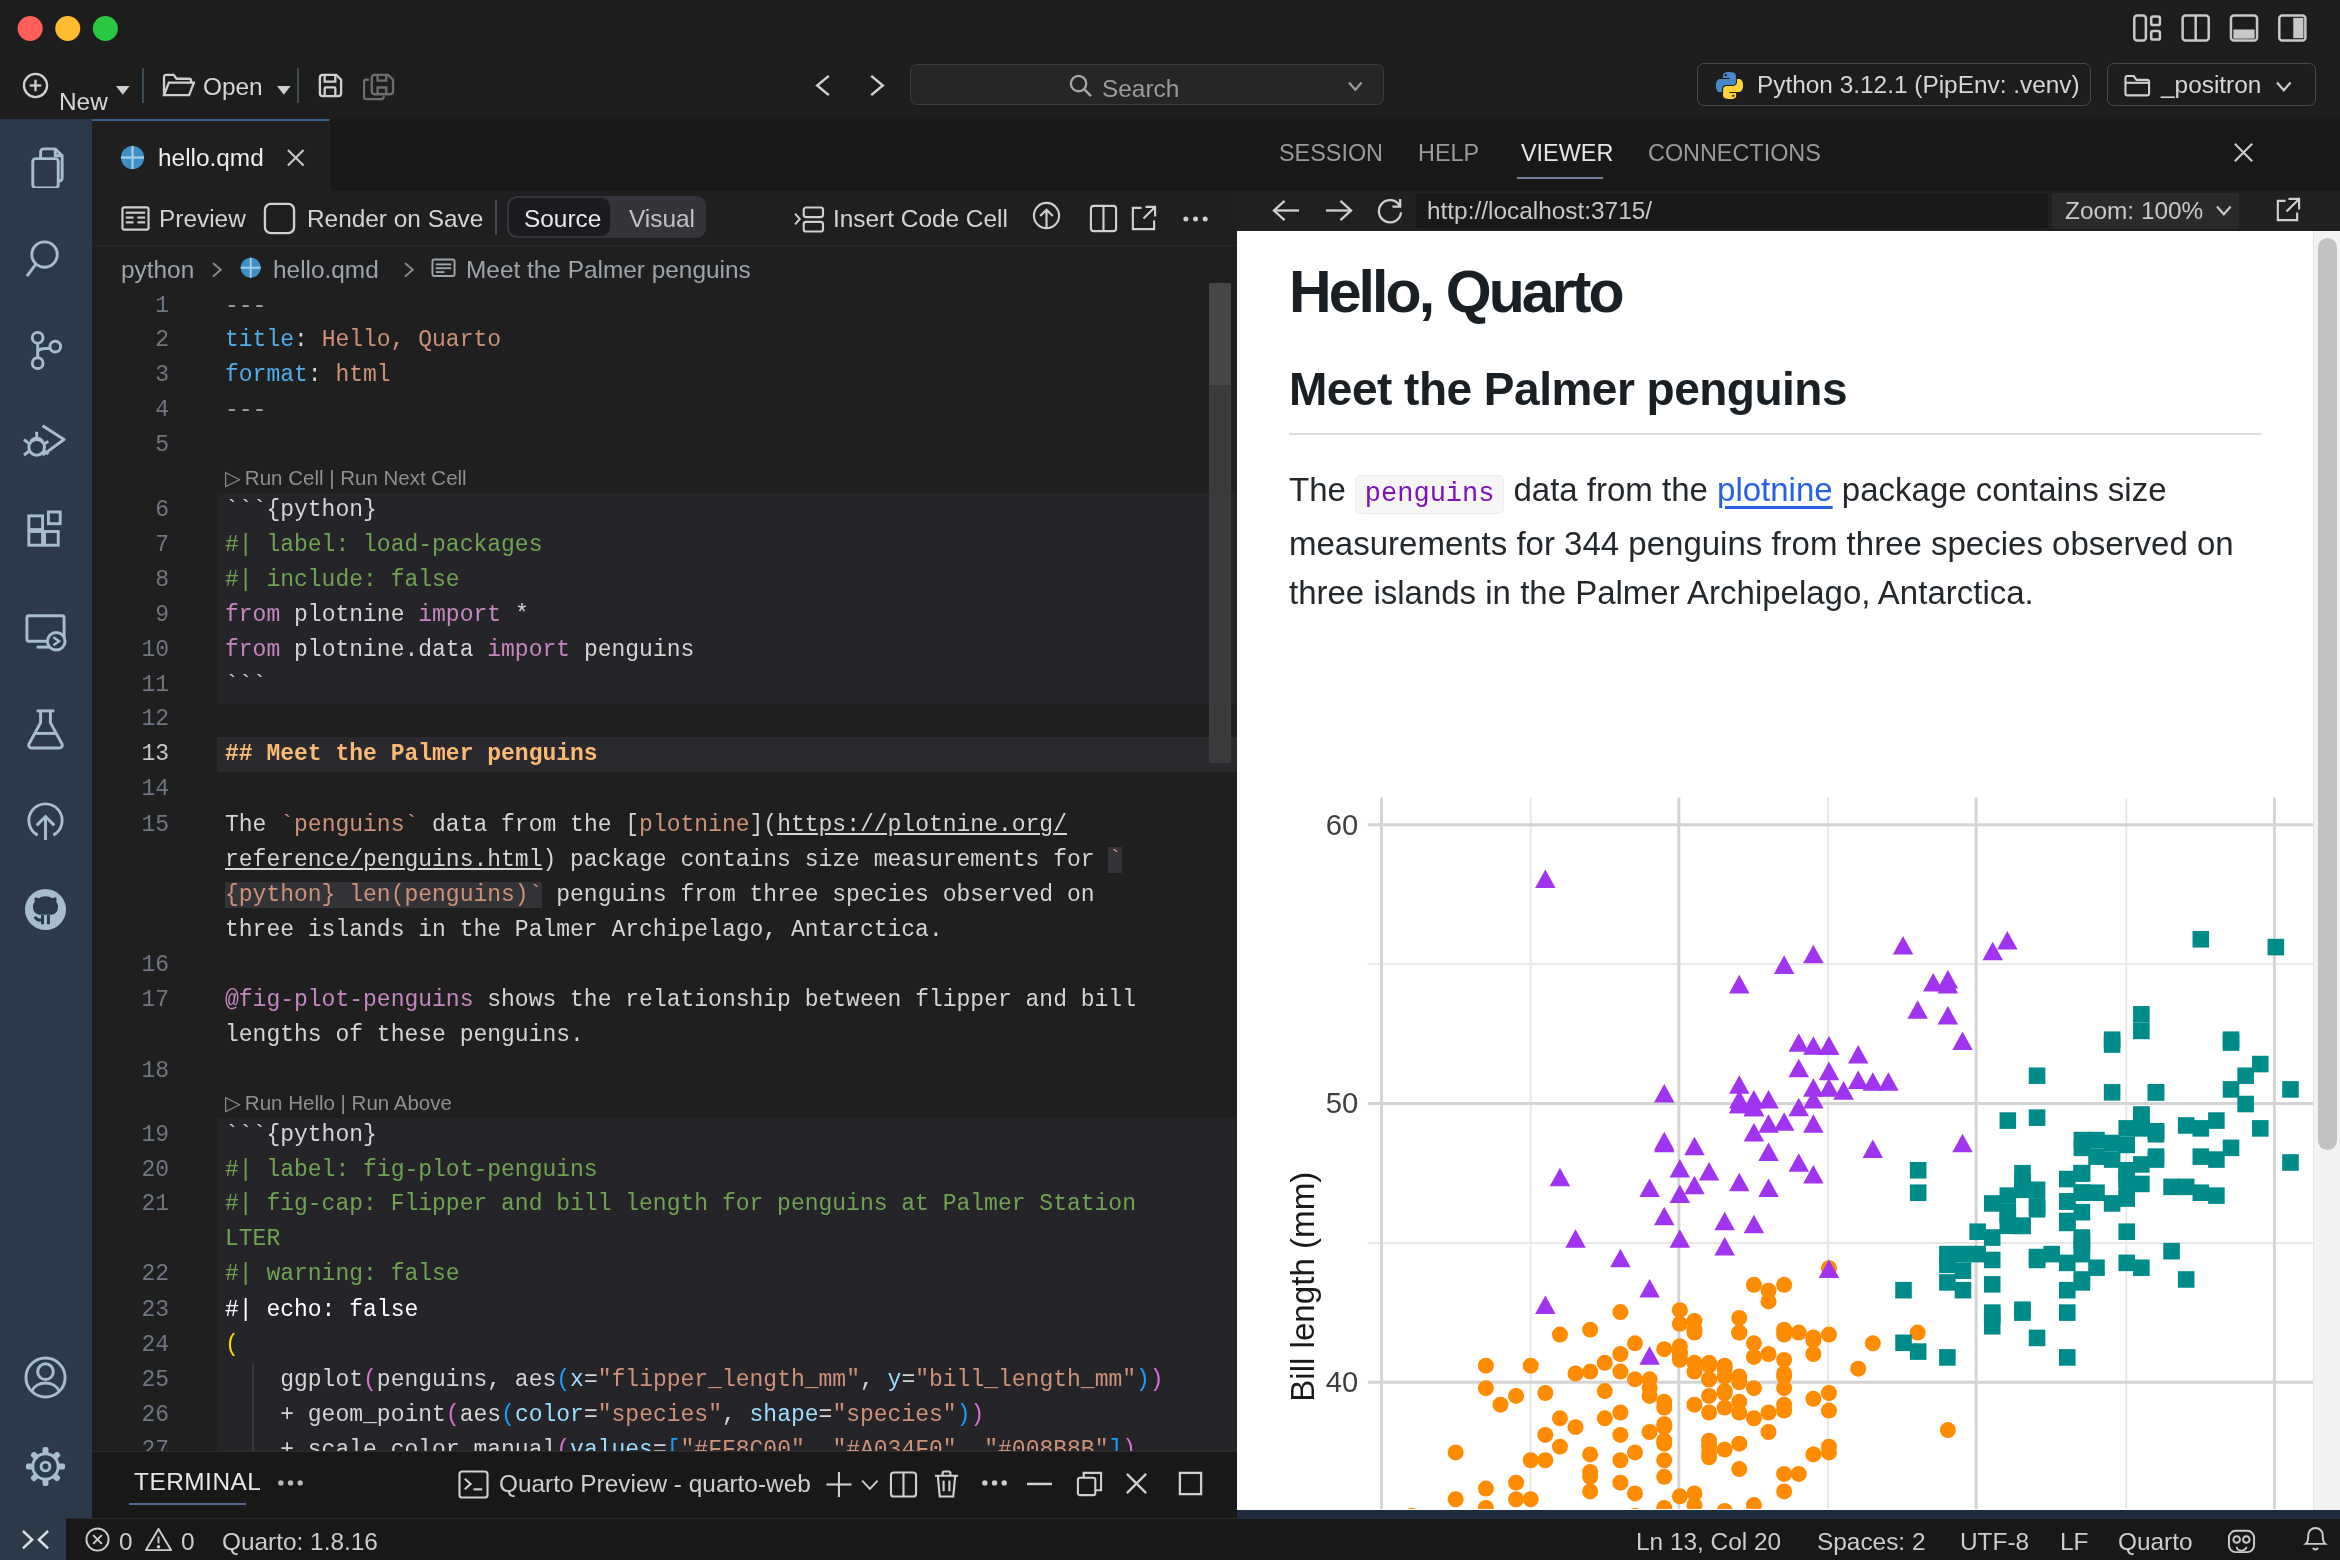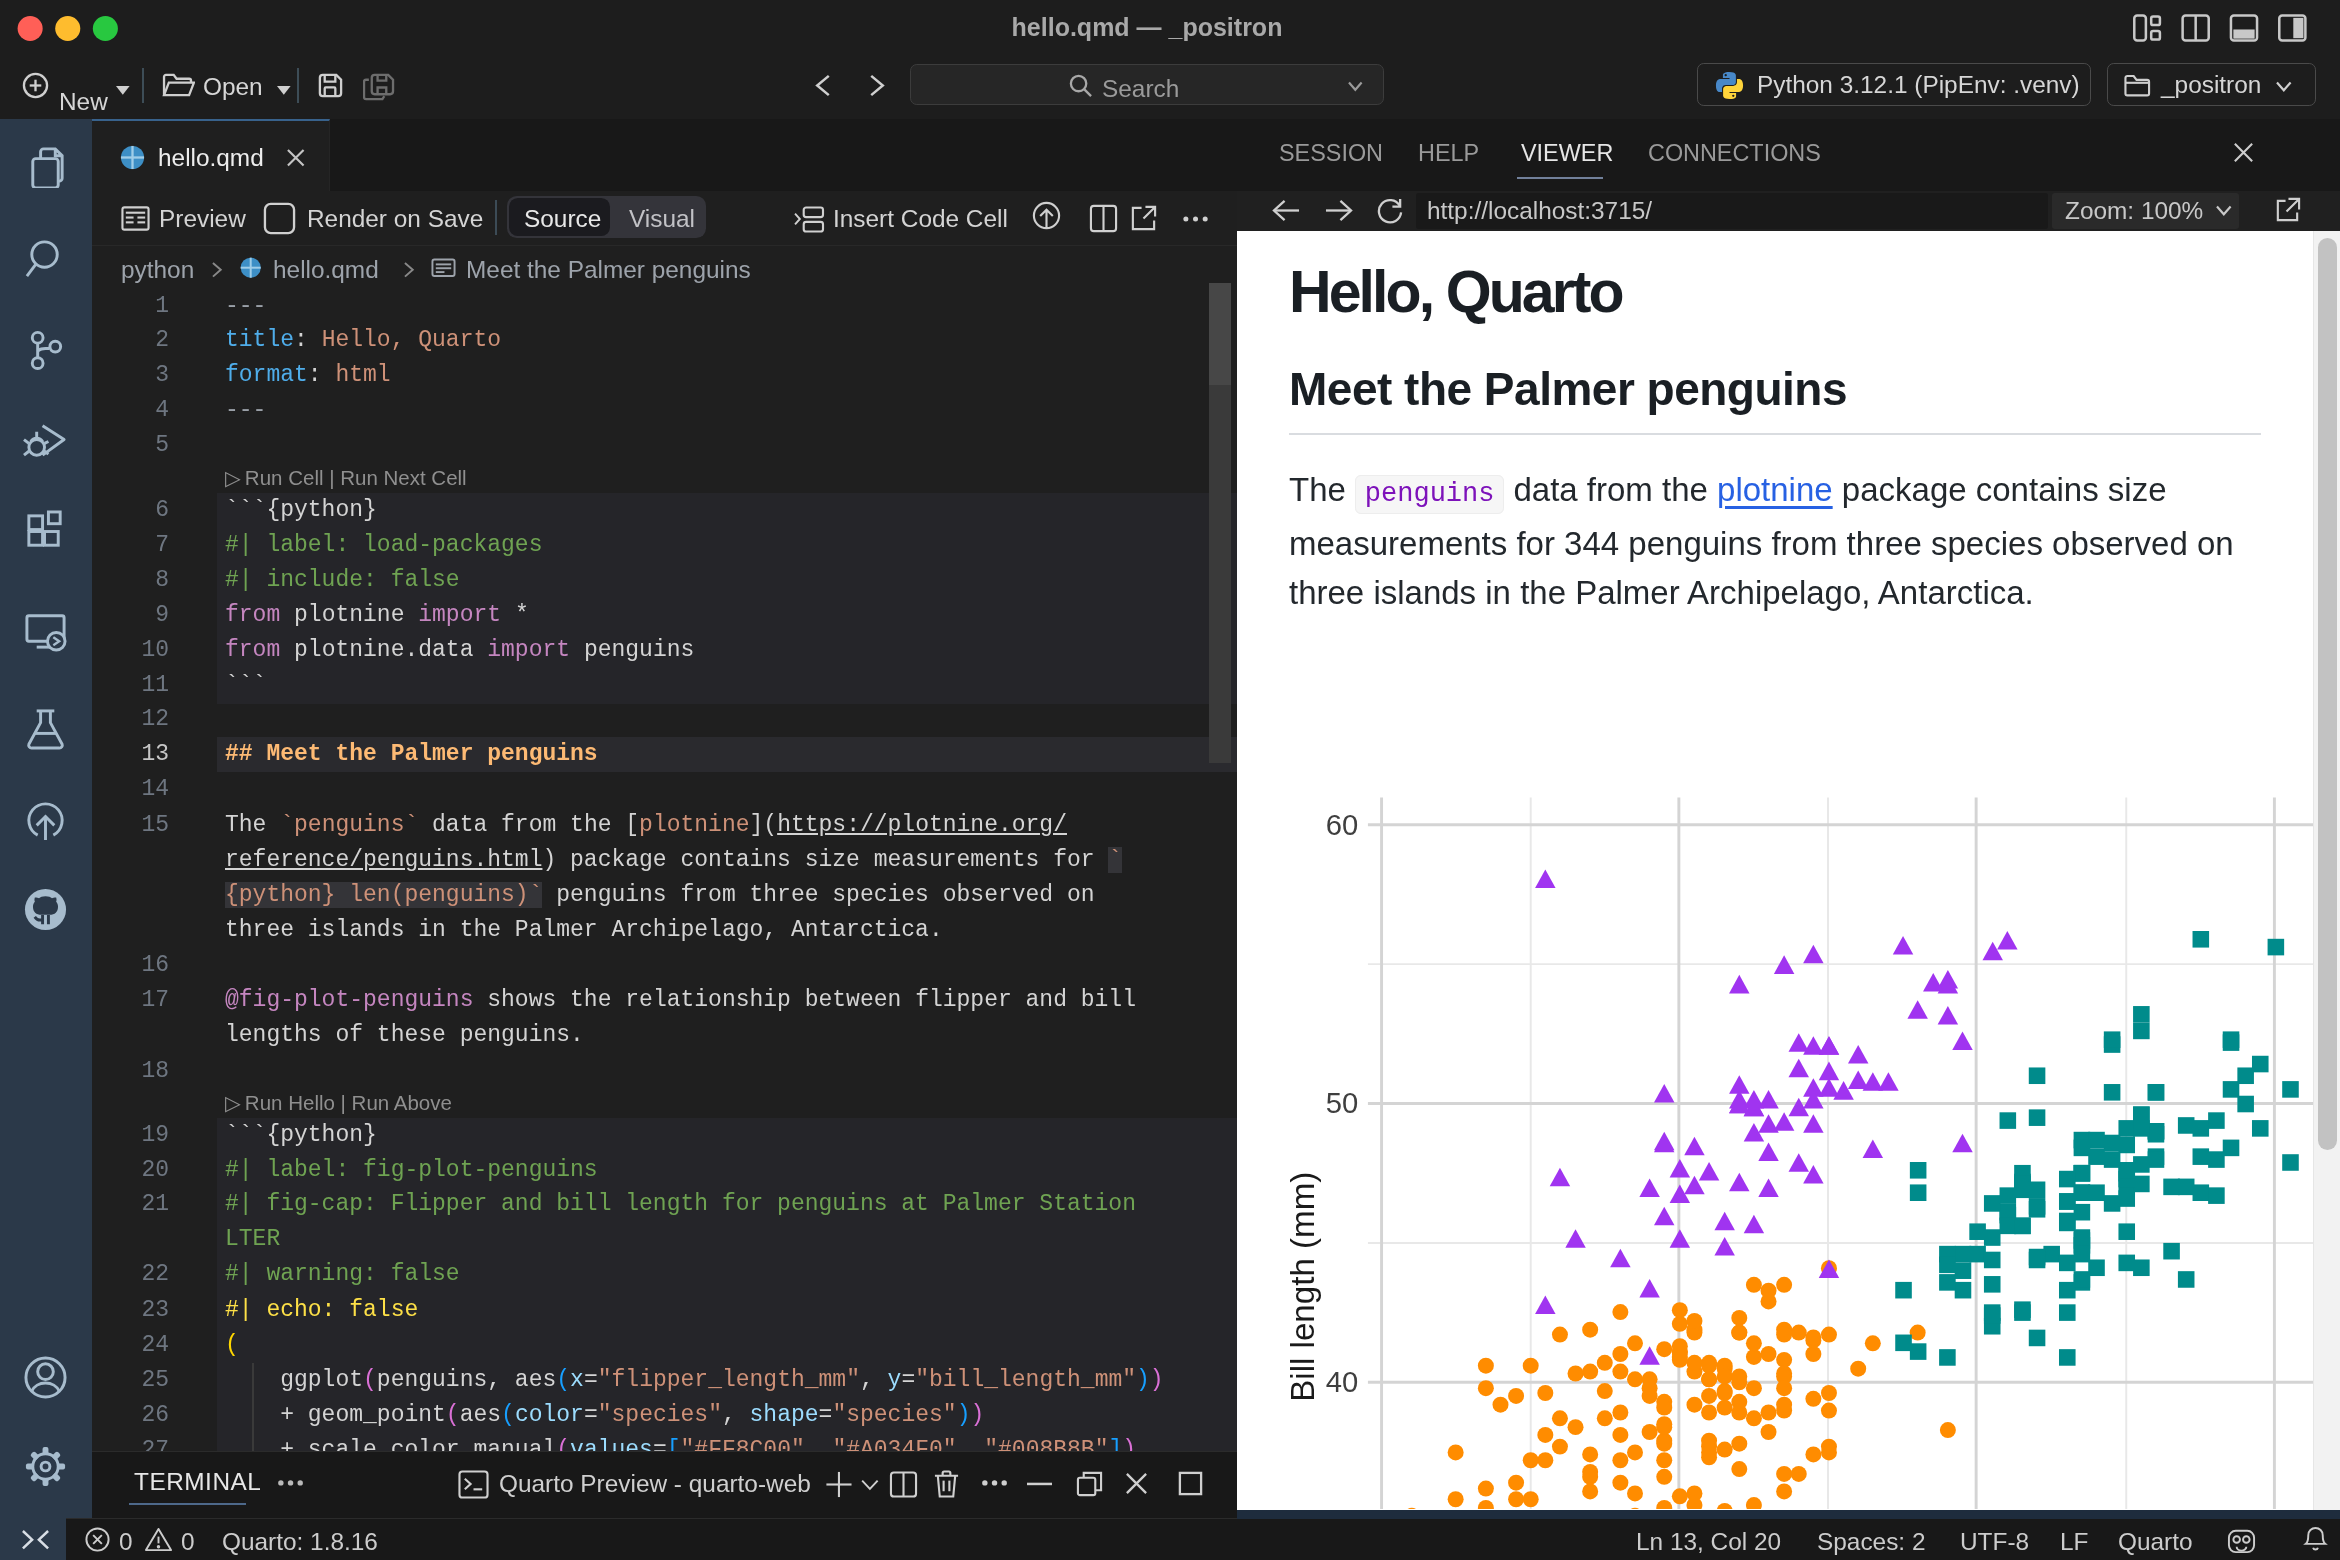--- a/index.html
+++ b/index.html
@@ -14,21 +14,20 @@
 <div class="abs" style="left:0;top:0;width:2341px;height:1560px;background:#1f1f1f;">
 
   <div class="abs" style="left:0;top:0;width:2341px;height:56px;background:#1d1d1d;"></div>
   <div class="abs" style="left:15.6px;top:14.6px;">
       <svg width="117" height="27" viewBox="0 0 120 28">
     <circle cx="14" cy="14" r="13" fill="#ff5f57"></circle>
     <circle cx="53" cy="14" r="13" fill="#febc2e"></circle>
     <circle cx="92" cy="14" r="13" fill="#28c840"></circle>
   </svg>
     </div>
-  <div class="abs" style="left:0;top:12.7px;width:2294px;text-align:center;color:#a9a9a9;font-size:25px;font-weight:bold;">hello.qmd — _positron</div>
 
   <div class="abs" style="left:2132px;top:13.7px;">
       <svg width="195" height="29" fill="none" stroke="#c8c8c8" stroke-width="2.6" viewBox="0 0 200 30">
 
     <rect x="1.5" y="1.5" width="12" height="26" rx="3"></rect>
     <rect x="19" y="2.5" width="9" height="9" rx="2"></rect>
     <rect x="19" y="17.5" width="9" height="9" rx="2"></rect>
 
     <g transform="translate(50,0)">
           <rect x="1.5" y="1.5" width="27" height="26" rx="3"></rect>
@@ -415,21 +414,21 @@
 <div class="abs" style="left:0;top:829px;width:77px;text-align:right;color:#6e7681;font-size:23px;">19</div>
 <div class="abs" style="left:133px;top:829px;white-space:pre;"><span style="color:#d4d4d4;">```{python}</span></div>
 <div class="abs" style="left:0;top:864px;width:77px;text-align:right;color:#6e7681;font-size:23px;">20</div>
 <div class="abs" style="left:133px;top:864px;white-space:pre;"><span style="color:#6FA352;">#| label: fig-plot-penguins</span></div>
 <div class="abs" style="left:0;top:898px;width:77px;text-align:right;color:#6e7681;font-size:23px;">21</div>
 <div class="abs" style="left:133px;top:898px;white-space:pre;"><span style="color:#6FA352;">#| fig-cap: Flipper and bill length for penguins at Palmer Station</span></div>
 <div class="abs" style="left:133px;top:933px;white-space:pre;"><span style="color:#6FA352;">LTER</span></div>
 <div class="abs" style="left:0;top:968px;width:77px;text-align:right;color:#6e7681;font-size:23px;">22</div>
 <div class="abs" style="left:133px;top:968px;white-space:pre;"><span style="color:#6FA352;">#| warning: false</span></div>
 <div class="abs" style="left:0;top:1004px;width:77px;text-align:right;color:#6e7681;font-size:23px;">23</div>
-<div class="abs" style="left:133px;top:1004px;white-space:pre;"><span style="color:#fde047;">#| echo: false</span></div>
+<div class="abs" style="left:133px;top:1004px;white-space:pre;"><span style="color:#ffffff;">#| echo: false</span></div>
 <div class="abs" style="left:0;top:1039px;width:77px;text-align:right;color:#6e7681;font-size:23px;">24</div>
 <div class="abs" style="left:133px;top:1039px;white-space:pre;"><span style="color:#FFD700;">(</span></div>
 <div class="abs" style="left:160px;top:1070px;width:1.5px;height:91px;background:#3a3a3a;"></div>
 <div class="abs" style="left:0;top:1074px;width:77px;text-align:right;color:#6e7681;font-size:23px;">25</div>
 <div class="abs" style="left:133px;top:1074px;white-space:pre;"><span style="color:#d4d4d4;">    ggplot</span><span style="color:#DA70D6;">(</span><span style="color:#d4d4d4;">penguins, aes</span><span style="color:#179FFF;">(</span><span style="color:#9CDCFE;">x</span><span style="color:#d4d4d4;">=</span><span style="color:#CE9178;">"flipper_length_mm"</span><span style="color:#d4d4d4;">, </span><span style="color:#9CDCFE;">y</span><span style="color:#d4d4d4;">=</span><span style="color:#CE9178;">"bill_length_mm"</span><span style="color:#179FFF;">)</span><span style="color:#DA70D6;">)</span></div>
 <div class="abs" style="left:0;top:1109px;width:77px;text-align:right;color:#6e7681;font-size:23px;">26</div>
 <div class="abs" style="left:133px;top:1109px;white-space:pre;"><span style="color:#d4d4d4;">    + geom_point</span><span style="color:#DA70D6;">(</span><span style="color:#d4d4d4;">aes</span><span style="color:#179FFF;">(</span><span style="color:#9CDCFE;">color</span><span style="color:#d4d4d4;">=</span><span style="color:#CE9178;">"species"</span><span style="color:#d4d4d4;">, </span><span style="color:#9CDCFE;">shape</span><span style="color:#d4d4d4;">=</span><span style="color:#CE9178;">"species"</span><span style="color:#179FFF;">)</span><span style="color:#DA70D6;">)</span></div>
 <div class="abs" style="left:0;top:1144px;width:77px;text-align:right;color:#6e7681;font-size:23px;">27</div>
 <div class="abs" style="left:133px;top:1144px;white-space:pre;"><span style="color:#d4d4d4;">    + scale_color_manual</span><span style="color:#DA70D6;">(</span><span style="color:#9CDCFE;">values</span><span style="color:#d4d4d4;">=</span><span style="color:#179FFF;">[</span><span style="color:#CE9178;">"#FF8C00"</span><span style="color:#d4d4d4;">, </span><span style="color:#CE9178;">"#A034F0"</span><span style="color:#d4d4d4;">, </span><span style="color:#CE9178;">"#008B8B"</span><span style="color:#179FFF;">]</span><span style="color:#DA70D6;">)</span></div>
 </div>

